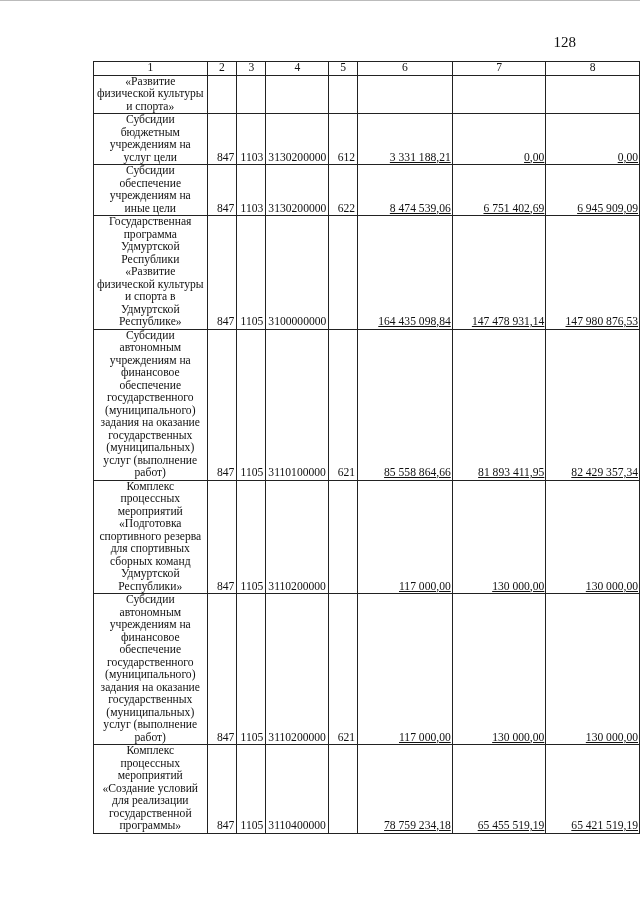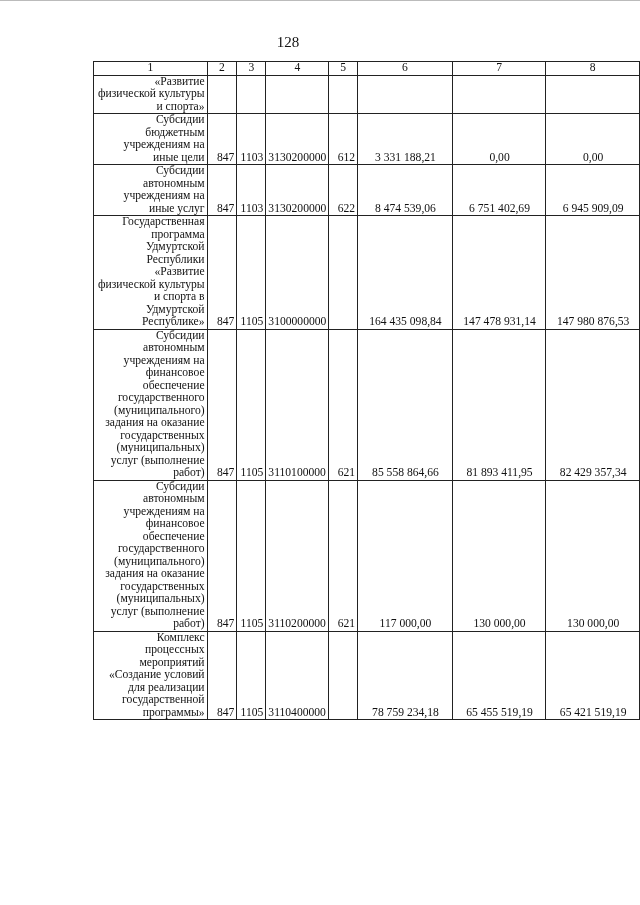--- a/index.html
+++ b/index.html
@@ -1,28 +1,28 @@
 <!DOCTYPE html>
 <html><head>
 <meta charset="utf-8">
 <style>
   html, body { margin: 0; padding: 0; background: #ffffff; }
   body { width: 640px; height: 905px; position: relative; overflow: hidden;
          font-family: "Liberation Serif", "DejaVu Serif", serif; color: #111; }
   .topline { position: absolute; left: 0; top: 0; width: 640px; height: 1px; background: #bbb; }
-  .page-number { position: absolute; top: 34px; left: 0; width: 576px; text-align: center;
+  .page-number { position: absolute; top: 34px; left: 0; width: 576px; text-align: right;
                  font-size: 15px; }
   table { position: absolute; left: 93px; top: 61px; border-collapse: collapse;
           table-layout: fixed; font-size: 11.6px; line-height: 12.5px; }
   td, th { border: 1px solid #222; padding: 0 2px; vertical-align: bottom; }
   th { font-weight: normal; text-align: center; height: 12px; vertical-align: middle; }
-  td.name { text-align: right; vertical-align: top; padding-left: 2px; white-space: normal; }
+  td.name { text-align: center; vertical-align: top; padding-left: 2px; white-space: normal; }
   td.c { text-align: right; }
   td.l { text-align: left; margin-left: 20px; }
-  td.r { text-align: center; padding-right: 1px; }
+  td.r { text-align: right; padding-right: 1px; text-decoration: underline; }
 </style>
 </head>
 <body>
 
 <div class="topline"></div>
 <div class="page-number">128</div>
 
 <table>
   <colgroup>
     <col style="width:114px">
@@ -51,31 +51,31 @@
         <td class="name">«Развитие физической культуры и спорта»</td>
         <td class="c"></td>
         <td class="c"></td>
         <td class="l"></td>
         <td class="c"></td>
         <td class="r"></td>
         <td class="r"></td>
         <td class="r"></td>
       </tr>
       <tr>
-        <td class="name">Субсидии бюджетным учреждениям на иные цели</td>
+        <td class="name">Субсидии бюджетным учреждениям на услуг цели</td>
         <td class="c">847</td>
         <td class="c">1103</td>
         <td class="l">3130200000</td>
         <td class="c">612</td>
         <td class="r">3 331 188,21</td>
         <td class="r">0,00</td>
         <td class="r">0,00</td>
       </tr>
       <tr>
-        <td class="name">Субсидии автономным учреждениям на иные услуг</td>
+        <td class="name">Субсидии обеспечение учреждениям на иные цели</td>
         <td class="c">847</td>
         <td class="c">1103</td>
         <td class="l">3130200000</td>
         <td class="c">622</td>
         <td class="r">8 474 539,06</td>
         <td class="r">6 751 402,69</td>
         <td class="r">6 945 909,09</td>
       </tr>
       <tr>
         <td class="name">Государственная программа Удмуртской Республики «Развитие физической культуры и спорта в Удмуртской Республике»</td>
@@ -91,20 +91,30 @@
         <td class="name">Субсидии автономным учреждениям на финансовое обеспечение государственного (муниципального) задания на оказание государственных (муниципальных) услуг (выполнение работ)</td>
         <td class="c">847</td>
         <td class="c">1105</td>
         <td class="l">3110100000</td>
         <td class="c">621</td>
         <td class="r">85 558 864,66</td>
         <td class="r">81 893 411,95</td>
         <td class="r">82 429 357,34</td>
       </tr>
       <tr>
+        <td class="name">Комплекс процессных мероприятий «Подготовка спортивного резерва для спортивных сборных команд Удмуртской Республики»</td>
+        <td class="c">847</td>
+        <td class="c">1105</td>
+        <td class="l">3110200000</td>
+        <td class="c"></td>
+        <td class="r">117 000,00</td>
+        <td class="r">130 000,00</td>
+        <td class="r">130 000,00</td>
+      </tr>
+      <tr>
         <td class="name">Субсидии автономным учреждениям на финансовое обеспечение государственного (муниципального) задания на оказание государственных (муниципальных) услуг (выполнение работ)</td>
         <td class="c">847</td>
         <td class="c">1105</td>
         <td class="l">3110200000</td>
         <td class="c">621</td>
         <td class="r">117 000,00</td>
         <td class="r">130 000,00</td>
         <td class="r">130 000,00</td>
       </tr>
       <tr>

